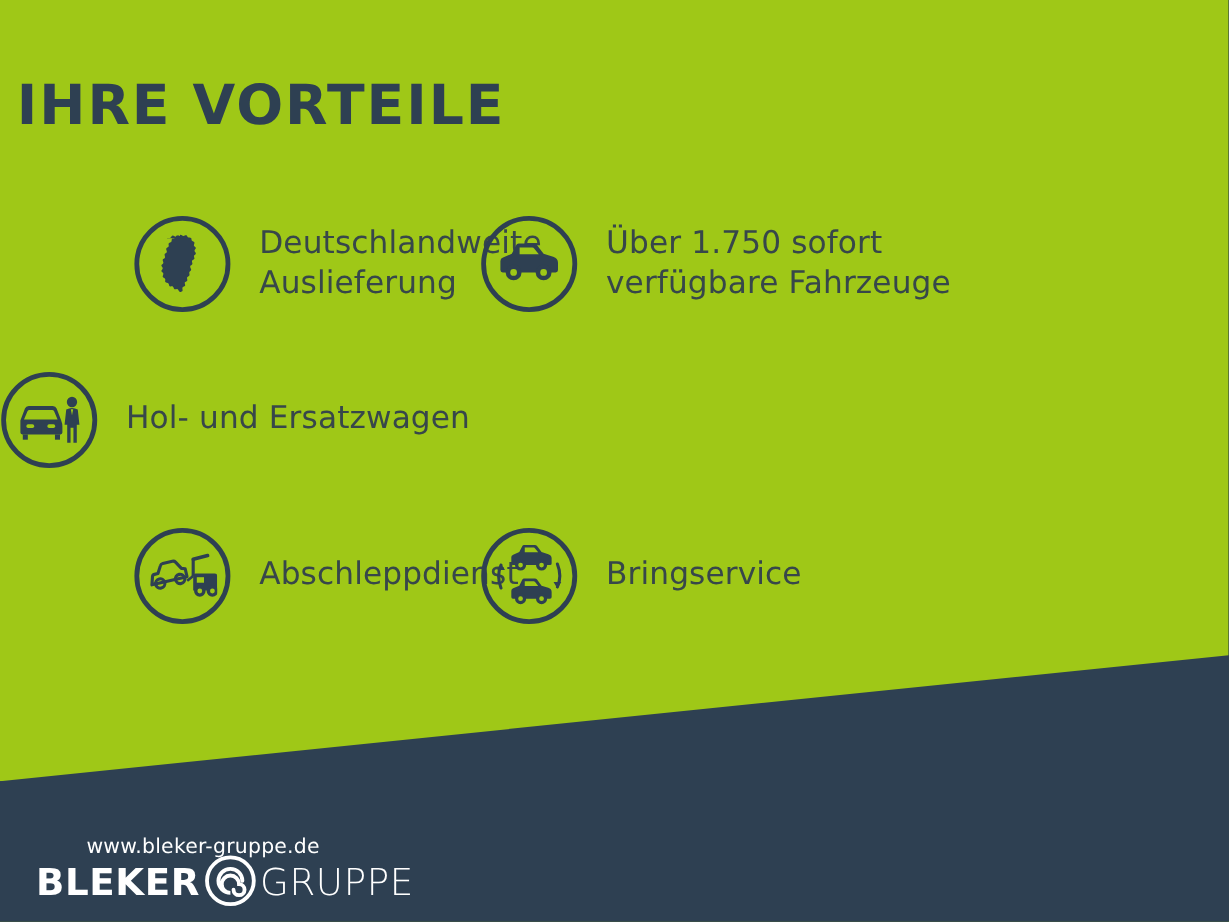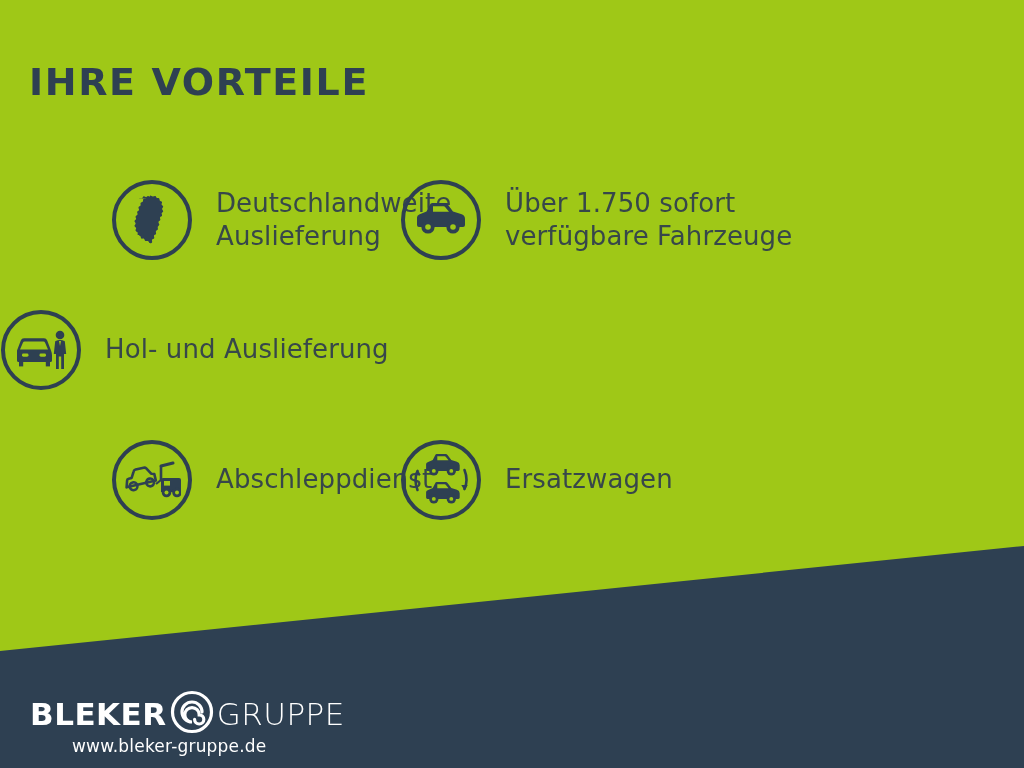--- a/index.html
+++ b/index.html
@@ -18,24 +18,24 @@
   #green-panel {
     position:absolute;
     left:0; top:0;
     width:1024px; height:768px;
     background:#9FC817;
     clip-path: polygon(0 0, 1024px 0, 1024px 546px, 0 651px);
     -webkit-clip-path: polygon(0 0, 1024px 0, 1024px 546px, 0 651px);
   }
   #title {
     position:absolute;
-    left:29px; top:62px;
+    left:14px; top:62px;
     color:#2E4052;
     font-family:"DejaVu Sans", sans-serif;
-    font-size:38px;
+    font-size:46px;
     font-weight:bold;
     letter-spacing:1.6px;
     line-height:1.1;
   }
   #benefit-grid {
     position:absolute;
     left:0; top:155px;
     width:1024px;
   }
   .benefit-row {
@@ -165,21 +165,21 @@
               <rect x="10" y="26.5" width="6.5" height="3.2" rx="1.4" fill="#9FC817"></rect>
               <rect x="27.5" y="26.5" width="6.5" height="3.2" rx="1.4" fill="#9FC817"></rect>
               <rect x="7" y="35" width="4.2" height="4.4" fill="#2E4052"></rect>
               <rect x="33.8" y="35" width="4.2" height="4.4" fill="#2E4052"></rect>
 
               <circle cx="48" cy="8" r="4.3" fill="#2E4052"></circle>
               <path fill="#2E4052" d="M43.2 14.2 Q48 11.6 52.8 14.2 L54.2 27 L52 27 L52 42 L49.2 42 L49.2 29.5 L46.8 29.5 L46.8 42 L44 42 L44 27 L41.8 27 Z"></path>
               <path fill="#9FC817" d="M47 14 L48 19 L49 14 Z"></path>
             </svg>
           </span>
-          <span class="benefit-label">Hol- und Auslieferung</span>
+          <span class="benefit-label">Hol- und Ersatzwagen</span>
         </div>
       </div>
     </div>
 
     <div class="benefit-row">
       <div class="benefit-col left">
         <div class="benefit-item">
           <span class="icon-circle">
             <svg width="58" height="44" viewBox="0 0 58 44" aria-hidden="true">
 
@@ -227,34 +227,34 @@
                 <circle cx="39" cy="27" r="2.8" fill="#9FC817"></circle>
               </g>
 
               <path d="M6.5 39 Q2.5 29 6.5 20" fill="none" stroke="#2E4052" stroke-width="2.6" stroke-linecap="round"></path>
               <path d="M6.5 18.5 L3.4 24 L9.8 24 Z" fill="#2E4052"></path>
 
               <path d="M53.5 19 Q57.5 29 53.5 38" fill="none" stroke="#2E4052" stroke-width="2.6" stroke-linecap="round"></path>
               <path d="M53.5 39.5 L50.3 34 L56.7 34 Z" fill="#2E4052"></path>
             </svg>
           </span>
-          <span class="benefit-label">Ersatzwagen</span>
+          <span class="benefit-label">Bringservice</span>
         </div>
       </div>
     </div>
 
   </div>
 
   <div id="footer-logo">
+    <div id="logo-url">www.bleker-gruppe.de</div>
     <div id="logo-line">
       <span class="logo-word-bold">BLEKER</span>
       <span id="logo-mark">
         <svg width="46" height="46" viewBox="0 0 46 46" aria-hidden="true">
           <circle cx="23" cy="23" r="19.5" fill="none" stroke="#FFFFFF" stroke-width="3.2"></circle>
           <path d="M33 23 a10 10 0 1 0-10 10 a7.2 7.2 0 1 1 7.2-7.2 a4.6 4.6 0 1 1-4.6 4.6" fill="none" stroke="#FFFFFF" stroke-width="3.2" stroke-linecap="round"></path>
         </svg>
       </span>
       <span class="logo-word-light">GRUPPE</span>
     </div>
-    <div id="logo-url">www.bleker-gruppe.de</div>
   </div>
 
 </div>
 
 </body></html>

